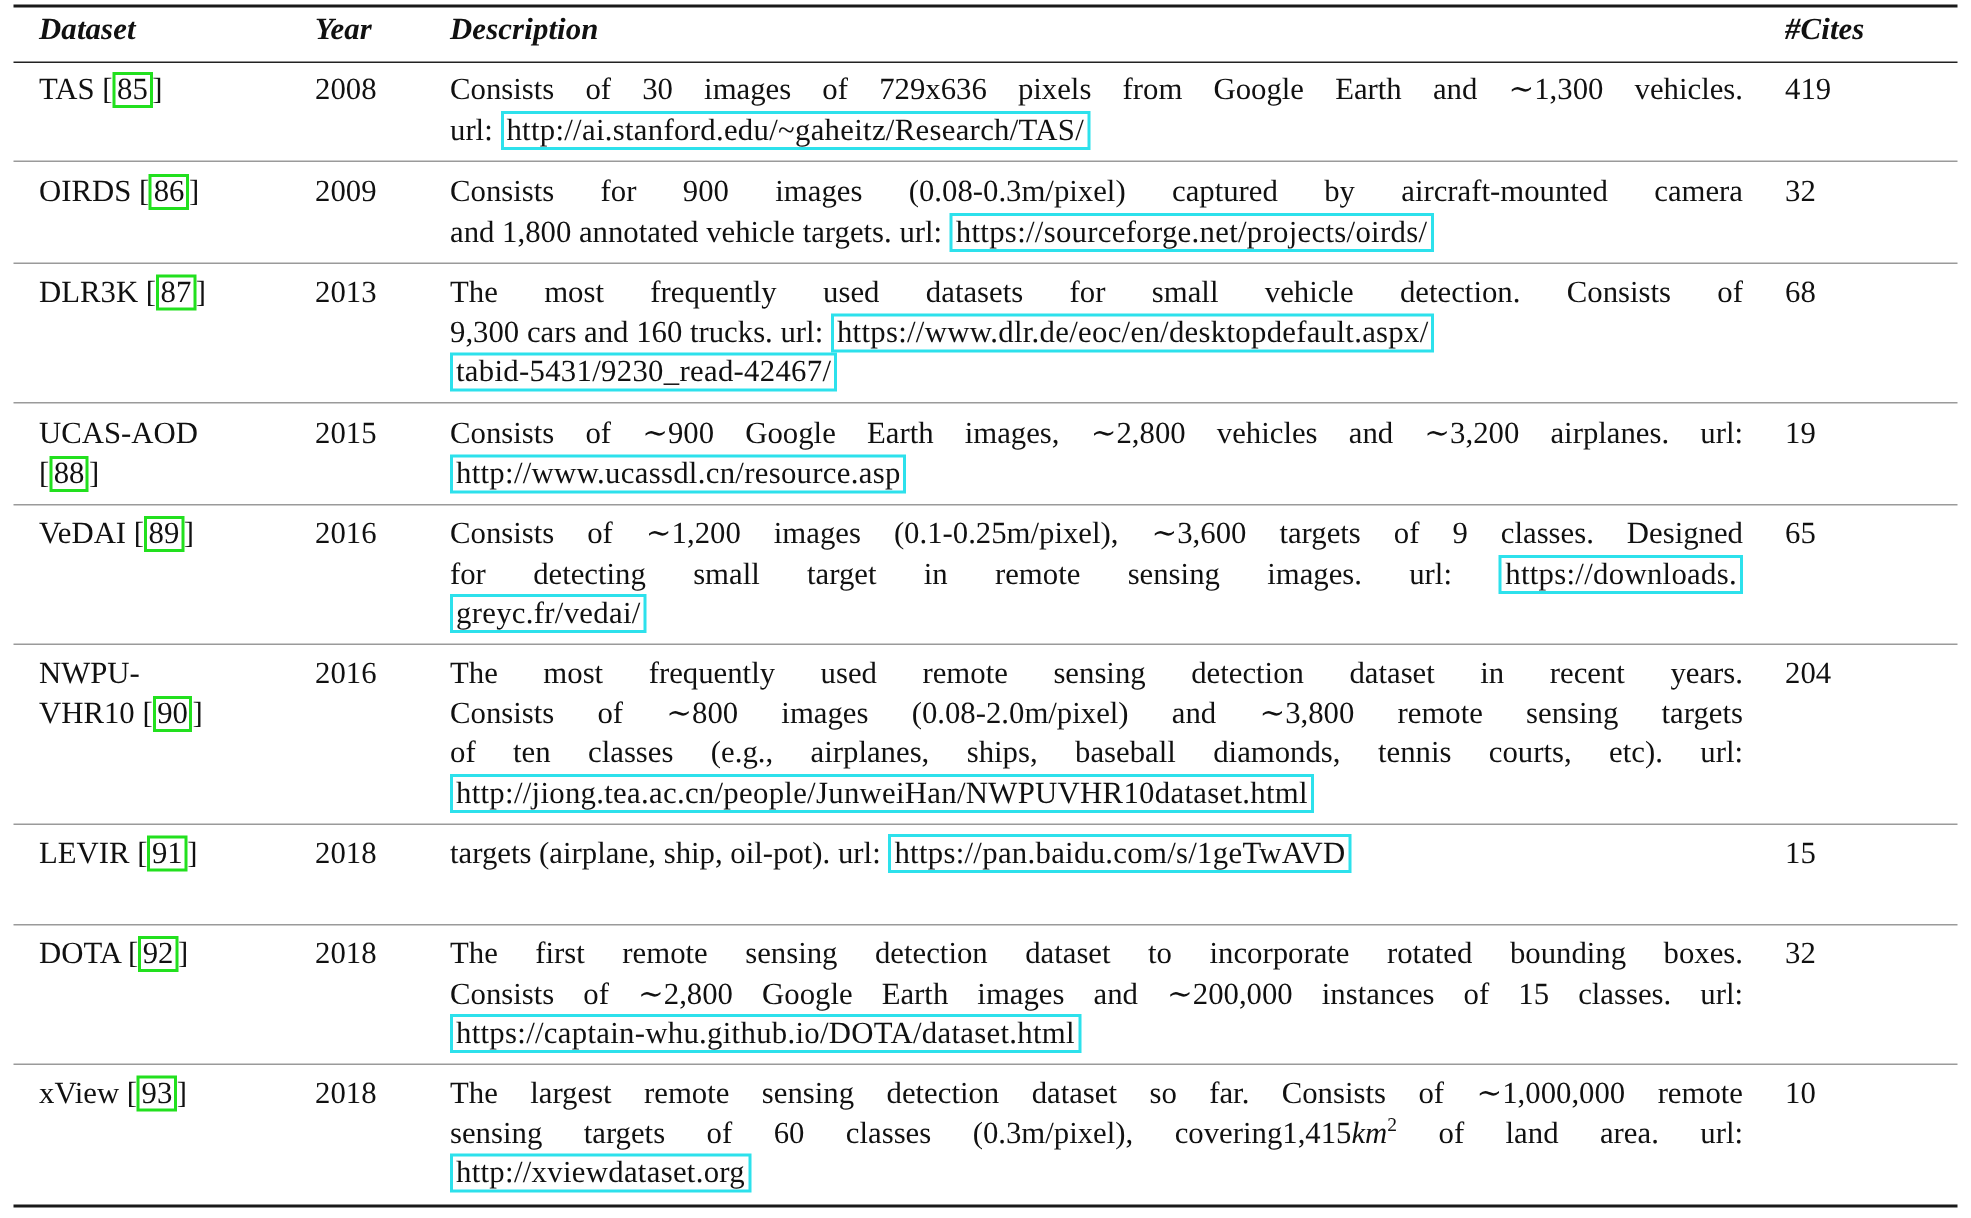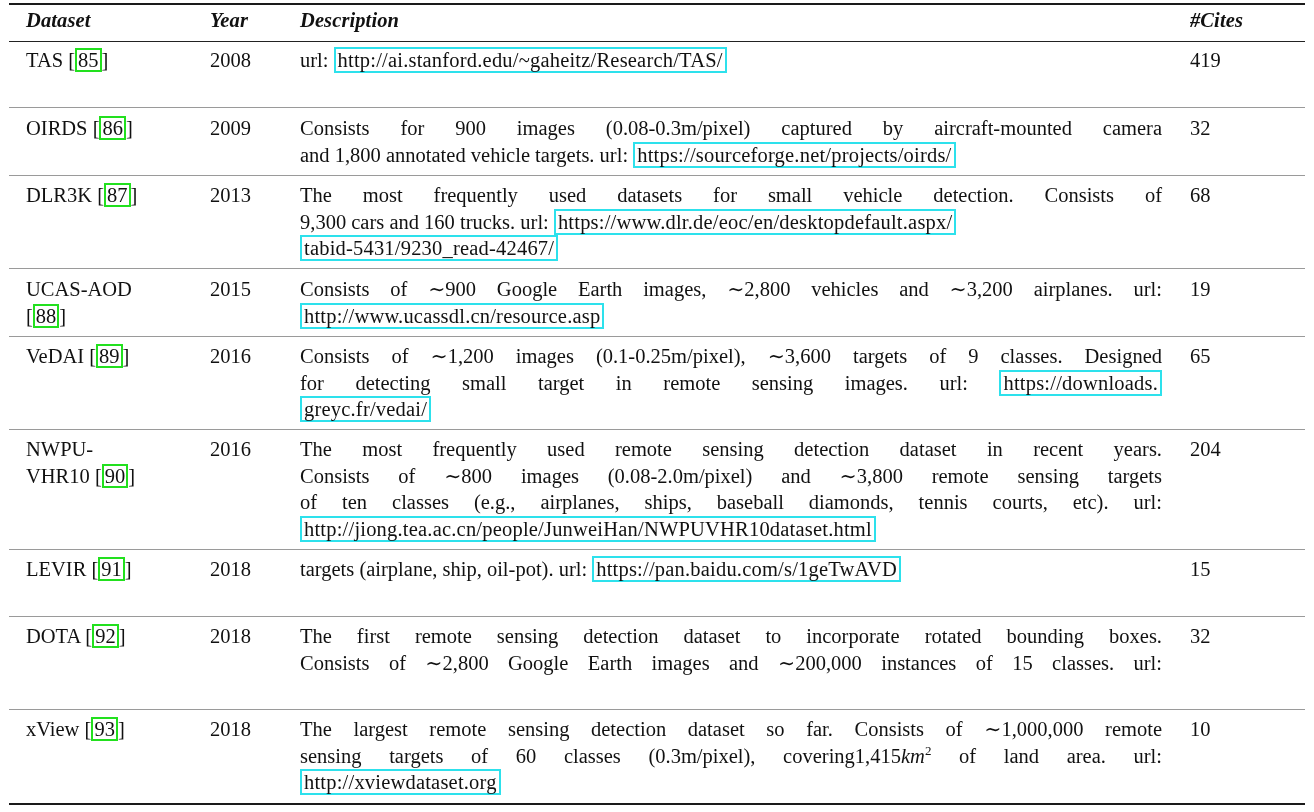--- a/index.html
+++ b/index.html
@@ -56,20 +56,21 @@
   <div class="hdr" style="left:1181px">#Cites</div>
 
   <div class="rule-mid"></div>
 
   <div class="row" style="top:47px">
     <div class="cell c-name">
       <span>TAS</span> [<span class="cite-box">85</span>]
     </div>
     <div class="cell c-year">2008</div>
     <div class="cell c-desc">
+      <span class="desc-line">Consists of 30 images of 729x636 pixels from Google Earth and ∼1,300 vehicles.</span>
       <span class="desc-line last"><span>url: </span><span class="url-box">http://ai.stanford.edu/~gaheitz/Research/TAS/</span></span>
     </div>
     <div class="cell c-cites">419</div>
   </div>
   <div class="row-sep" style="top:107px"></div>
 
   <div class="row" style="top:115px">
     <div class="cell c-name">
       <span>OIRDS</span> [<span class="cite-box">86</span>]
     </div>
@@ -151,20 +152,21 @@
   <div class="row-sep" style="top:616px"></div>
 
   <div class="row" style="top:623px">
     <div class="cell c-name">
       <span>DOTA</span> [<span class="cite-box">92</span>]
     </div>
     <div class="cell c-year">2018</div>
     <div class="cell c-desc">
       <span class="desc-line">The first remote sensing detection dataset to incorporate rotated bounding boxes.</span>
       <span class="desc-line">Consists of ∼2,800 Google Earth images and ∼200,000 instances of 15 classes. url:</span>
+      <span class="desc-line last"><span class="url-box">https://captain-whu.github.io/DOTA/dataset.html</span></span>
     </div>
     <div class="cell c-cites">32</div>
   </div>
   <div class="row-sep" style="top:709px"></div>
 
   <div class="row" style="top:716px">
     <div class="cell c-name">
       <span>xView</span> [<span class="cite-box">93</span>]
     </div>
     <div class="cell c-year">2018</div>

